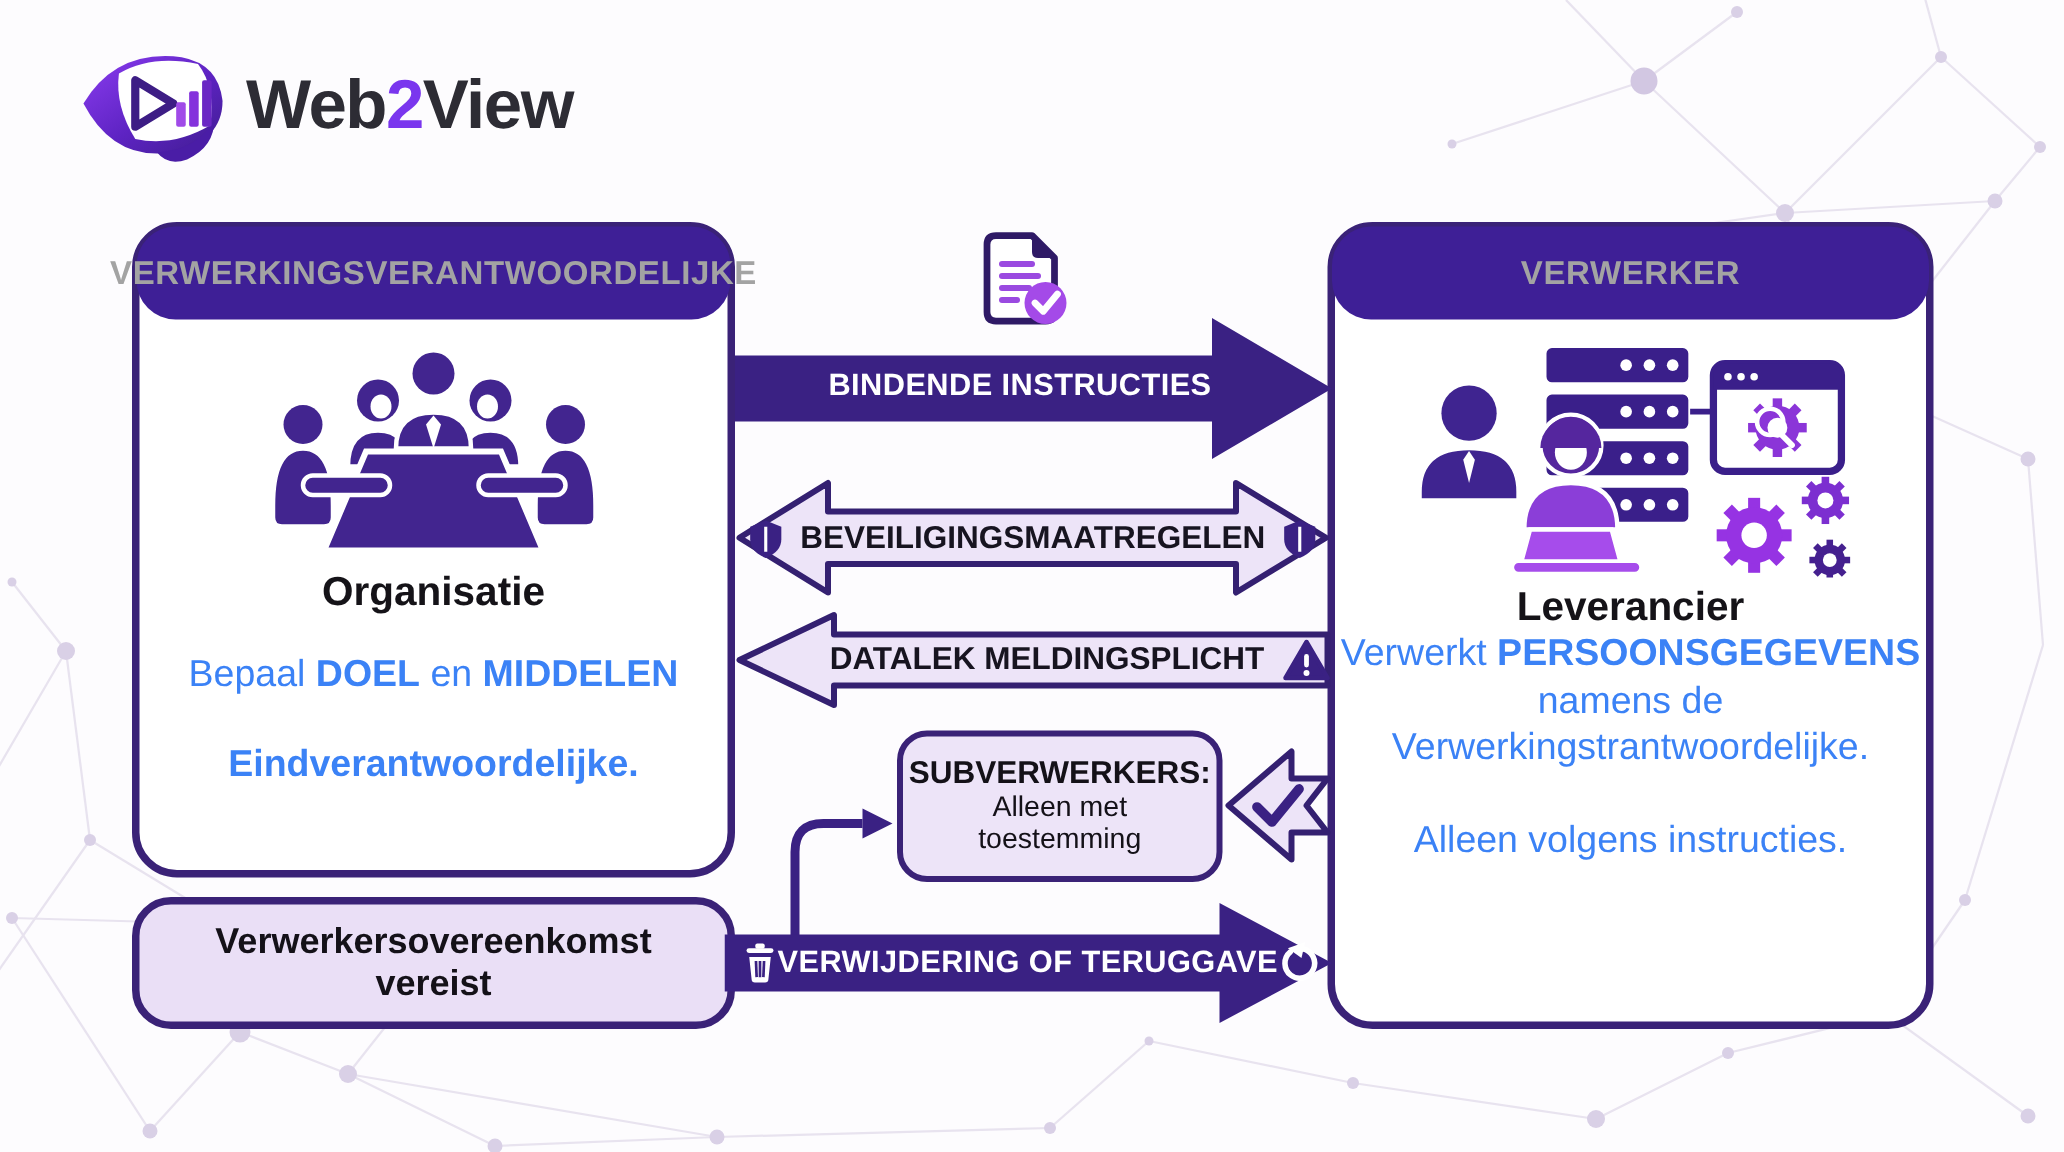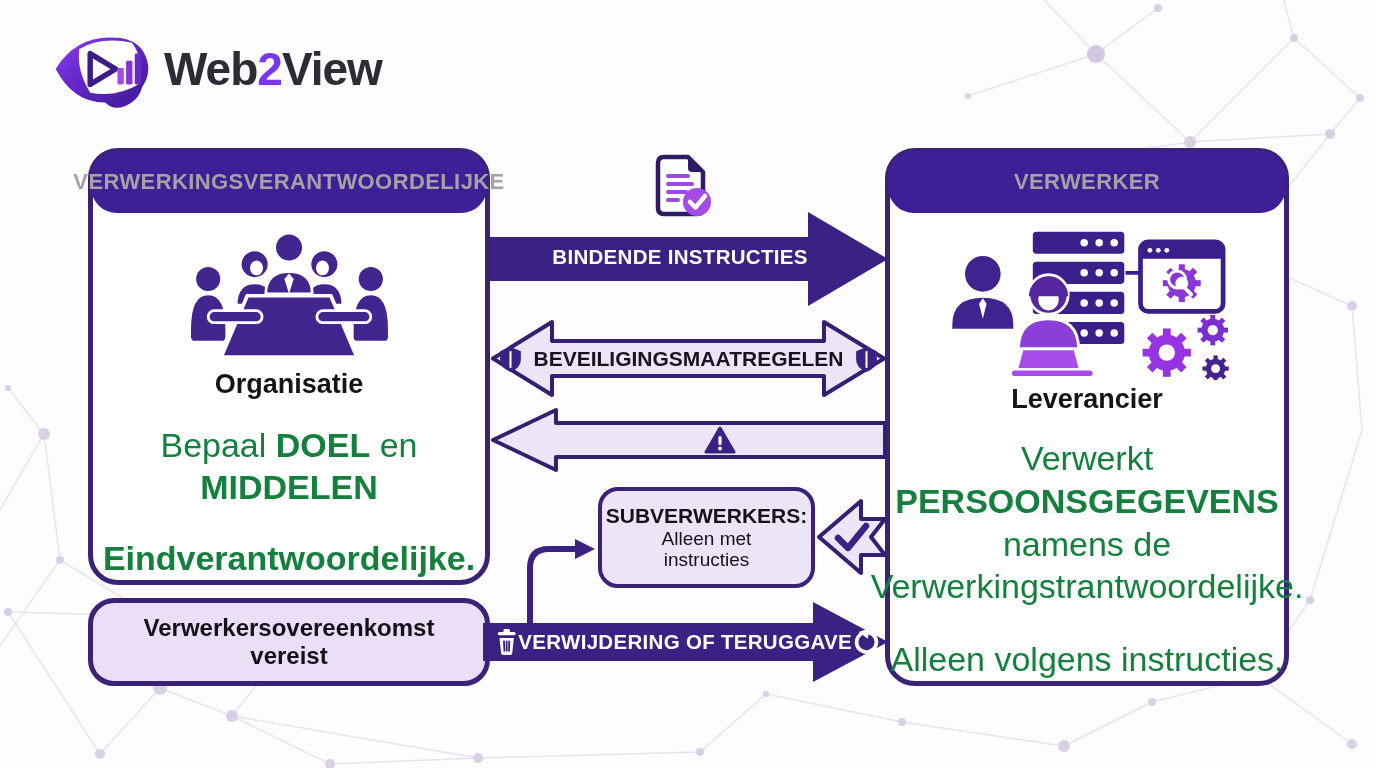--- a/index.html
+++ b/index.html
@@ -37,21 +37,21 @@
   }
   .box-header {
     position:absolute; top:-2px; left:-2px; right:-2px; height:62px;
     background:var(--indigo); border-radius:26px;
     display:flex; align-items:center; justify-content:center;
     color:#a3a3a3; font-weight:700; font-size:22px; letter-spacing:.4px;
   }
   .box-content { position:absolute; left:0; right:0; top:62px; bottom:0;
     display:flex; flex-direction:column; align-items:center; text-align:center; }
   .entity-label { font-size:27px; font-weight:700; color:#151318; margin-top:4px; }
-  .body-text { font-size:34px; line-height:1.26; color:#15803d; }
+  .body-text { font-size:25px; line-height:1.26; color:#3b82f6; }
   .body-text b { font-weight:700; }
 
   .pill-box {
     position:absolute; background:var(--lav2);
     border:5px solid var(--border); border-radius:26px;
     display:flex; flex-direction:column; align-items:center; justify-content:center;
     font-size:24px; font-weight:700; line-height:1.18; color:#141118; text-align:center;
   }
 
   .sub-box {
@@ -257,21 +257,21 @@
       <ellipse cx="114" cy="79" rx="11" ry="12" fill="#fff"></ellipse>
       <path d="M93,76 A21,21 0 0 1 135,76 Z" fill="#55269e"></path>
       <path d="M82,132 Q82,100 114,100 Q146,100 146,132 Z" fill="#8b3ed8" stroke="#fff" stroke-width="3"></path>
       <polygon points="86,132 142,132 148,154 80,154" fill="#a64ceb" stroke="#fff" stroke-width="3"></polygon>
       <rect x="74" y="154" width="88" height="8" rx="4" fill="#a64ceb" stroke="#fff" stroke-width="2"></rect>
       <use href="#gear" transform="translate(240,136) scale(0.92)" fill="#9633e3"></use>
       <use href="#gear" transform="translate(289,112) scale(0.58)" fill="#7c2fd0"></use>
       <use href="#gear" transform="translate(292,153) scale(0.5)" fill="#45208f"></use>
     </svg>
     <div class="entity-label">Leverancier</div>
-    <div class="body-text" style="margin-top:22px;">
+    <div class="body-text" style="">
       <div><span>Verwerkt </span><b>PERSOONSGEGEVENS</b></div>
       <div>namens de</div>
       <div>Verwerkingstrantwoordelijke.</div>
       <div style="margin-top:30px;">Alleen volgens instructies.</div>
     </div>
   </div>
 </div>
 
 <svg class="abs" style="left:490px; top:212px;" width="398" height="94" viewBox="0 0 398 94">
   <polygon points="0,25 318,25 318,0 398,47 318,94 318,69 0,69" fill="#3a2183"></polygon>
@@ -302,31 +302,32 @@
   <svg width="23" height="27" viewBox="0 0 22 26">
     <path d="M11,1 L21,5 L21,13 Q21,21 11,25 Q1,21 1,13 L1,5 Z" fill="#3a2183"></path>
     <path d="M11,5 L11,21" stroke="#fff" stroke-width="2"></path>
   </svg>
 </div>
 
 <svg class="abs" style="left:490px; top:407px;" width="397" height="66" viewBox="0 0 397 66">
   <polygon points="3,33 66,3 66,16 395,16 395,50 66,50 66,63" fill="#ede4f8" stroke="#342071" stroke-width="4" stroke-linejoin="round"></polygon>
 </svg>
 <div class="arrow-label al-light" style="left:552px; top:423px; width:336px; height:34px;">
+  <span>DATALEK MELDINGSPLICHT</span>
   <svg width="32" height="29" viewBox="0 0 32 29">
     <polygon points="16,2 30,26 2,26" fill="#3a2183" stroke="#3a2183" stroke-width="3" stroke-linejoin="round"></polygon>
     <rect x="14.4" y="10" width="3.2" height="9" rx="1.6" fill="#fff"></rect>
     <circle cx="16" cy="22.6" r="2" fill="#fff"></circle>
   </svg>
 </div>
 
 <div class="sub-box">
   <div class="t">SUBVERWERKERS:</div>
   <div class="r">Alleen met</div>
-  <div class="r">instructies</div>
+  <div class="r">toestemming</div>
 </div>
 
 <svg class="abs" style="left:816px; top:492px;" width="72" height="90" viewBox="0 0 72 90">
   <polygon points="3,45 45,9 45,27 69,27 55,45 69,63 45,63 45,81" fill="#ede4f8" stroke="#342071" stroke-width="4" stroke-linejoin="round"></polygon>
   <path d="M22,46 L32,56 L50,34" fill="none" stroke="#3a2183" stroke-width="6.5" stroke-linecap="round" stroke-linejoin="round"></path>
 </svg>
 
 <svg class="abs" style="left:513px; top:538px;" width="92" height="92" viewBox="0 0 92 92">
   <path d="M17,92 L17,30 Q17,11 36,11 L62,11" fill="none" stroke="#3a2183" stroke-width="6"></path>
   <polygon points="62,1 82,11 62,21" fill="#3a2183"></polygon>

